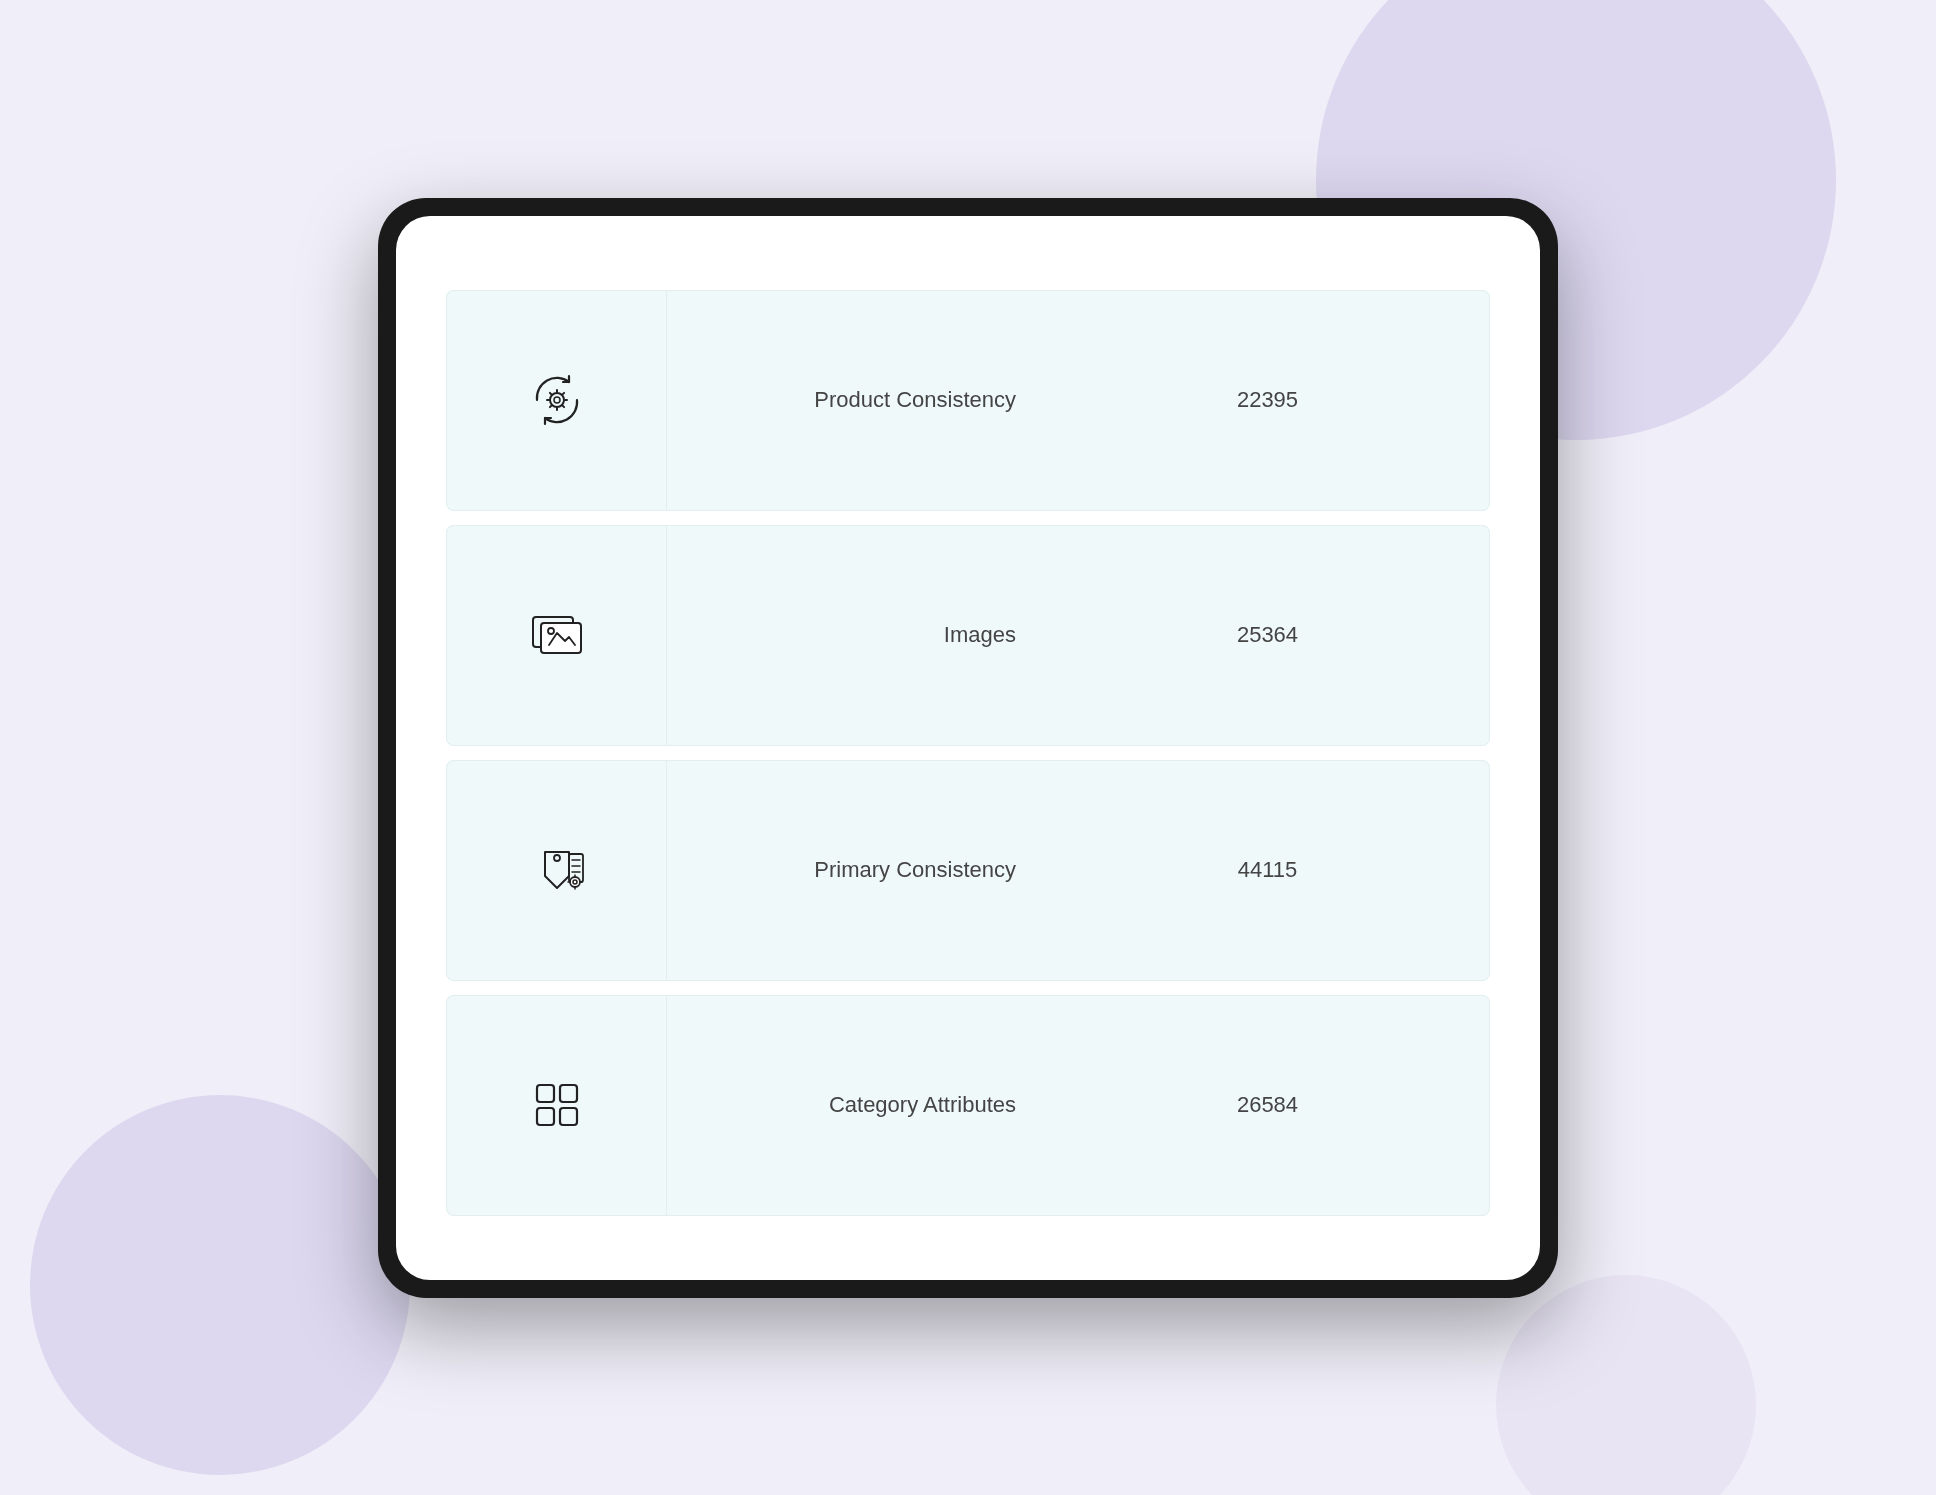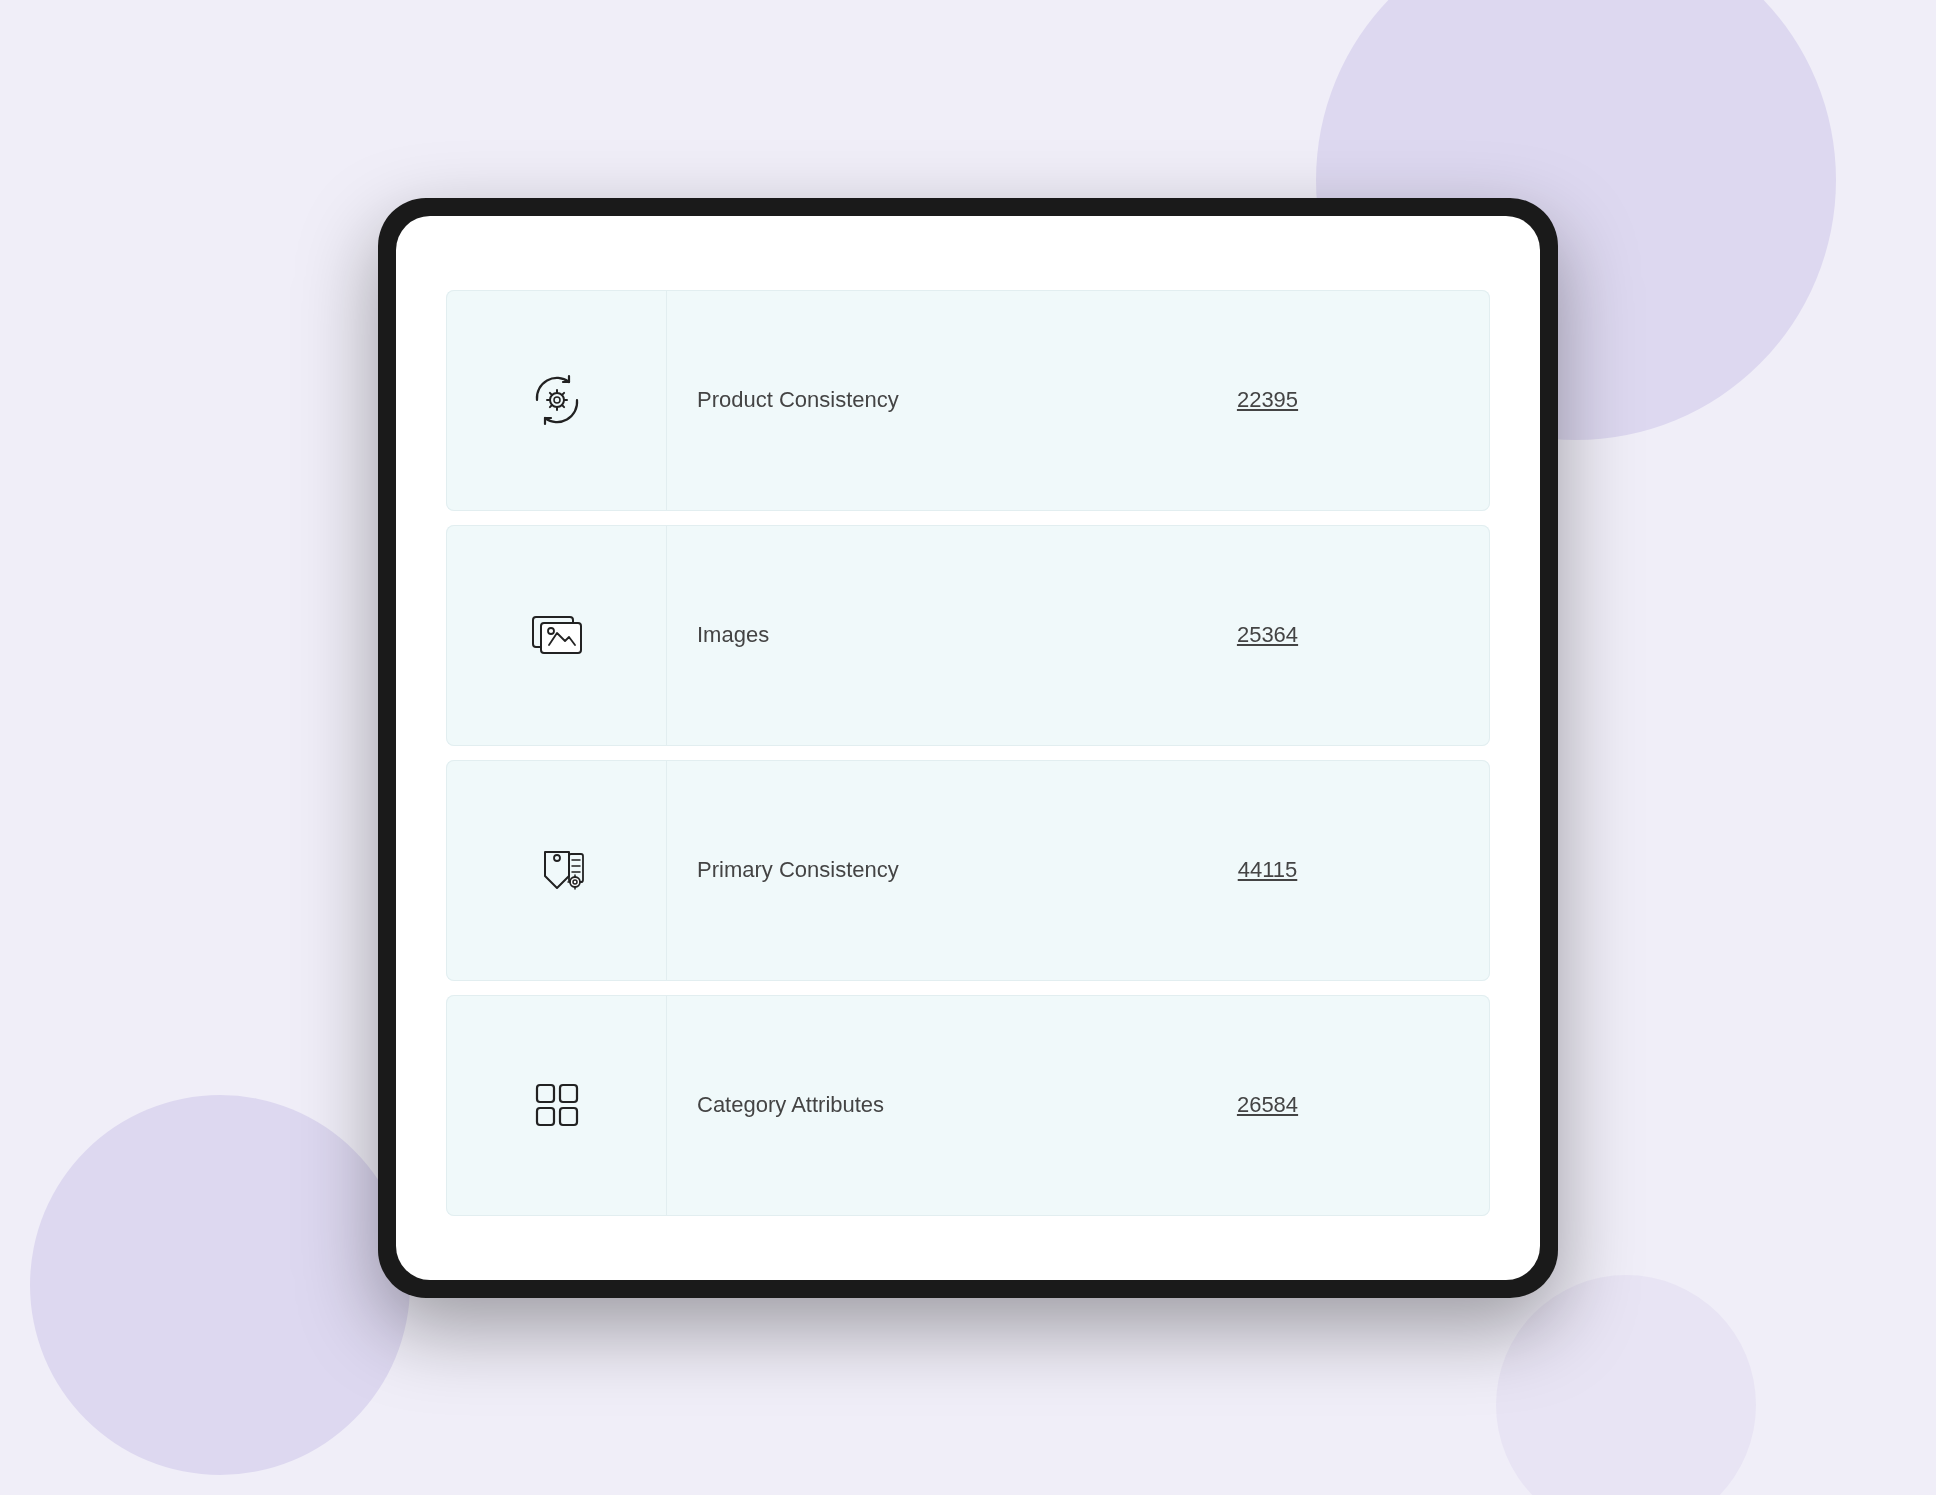--- a/index.html
+++ b/index.html
@@ -94,34 +94,33 @@
     .table-row td:first-child {
       border-left: 1px solid #e2eef0;
       border-radius: 8px 0 0 8px;
       text-align: center;
       width: 220px;
     }
 
     .table-row td:nth-child(2) {
       border-left: 1px solid #e2eef0;
       width: 380px;
-      text-align: left;
+      text-align: right;
       font-size: 22px;
       color: #444;
       font-weight: 400;
     }
 
     .table-row td:last-child {
       border-right: 1px solid #e2eef0;
       border-radius: 0 8px 8px 0;
       text-align: center;
       font-size: 22px;
       color: #444;
       font-weight: 400;
-      text-decoration: underline;
     }
 
     
     .icon-wrap {
       display: flex;
       align-items: center;
       justify-content: center;
       height: 70px;
     }
 

